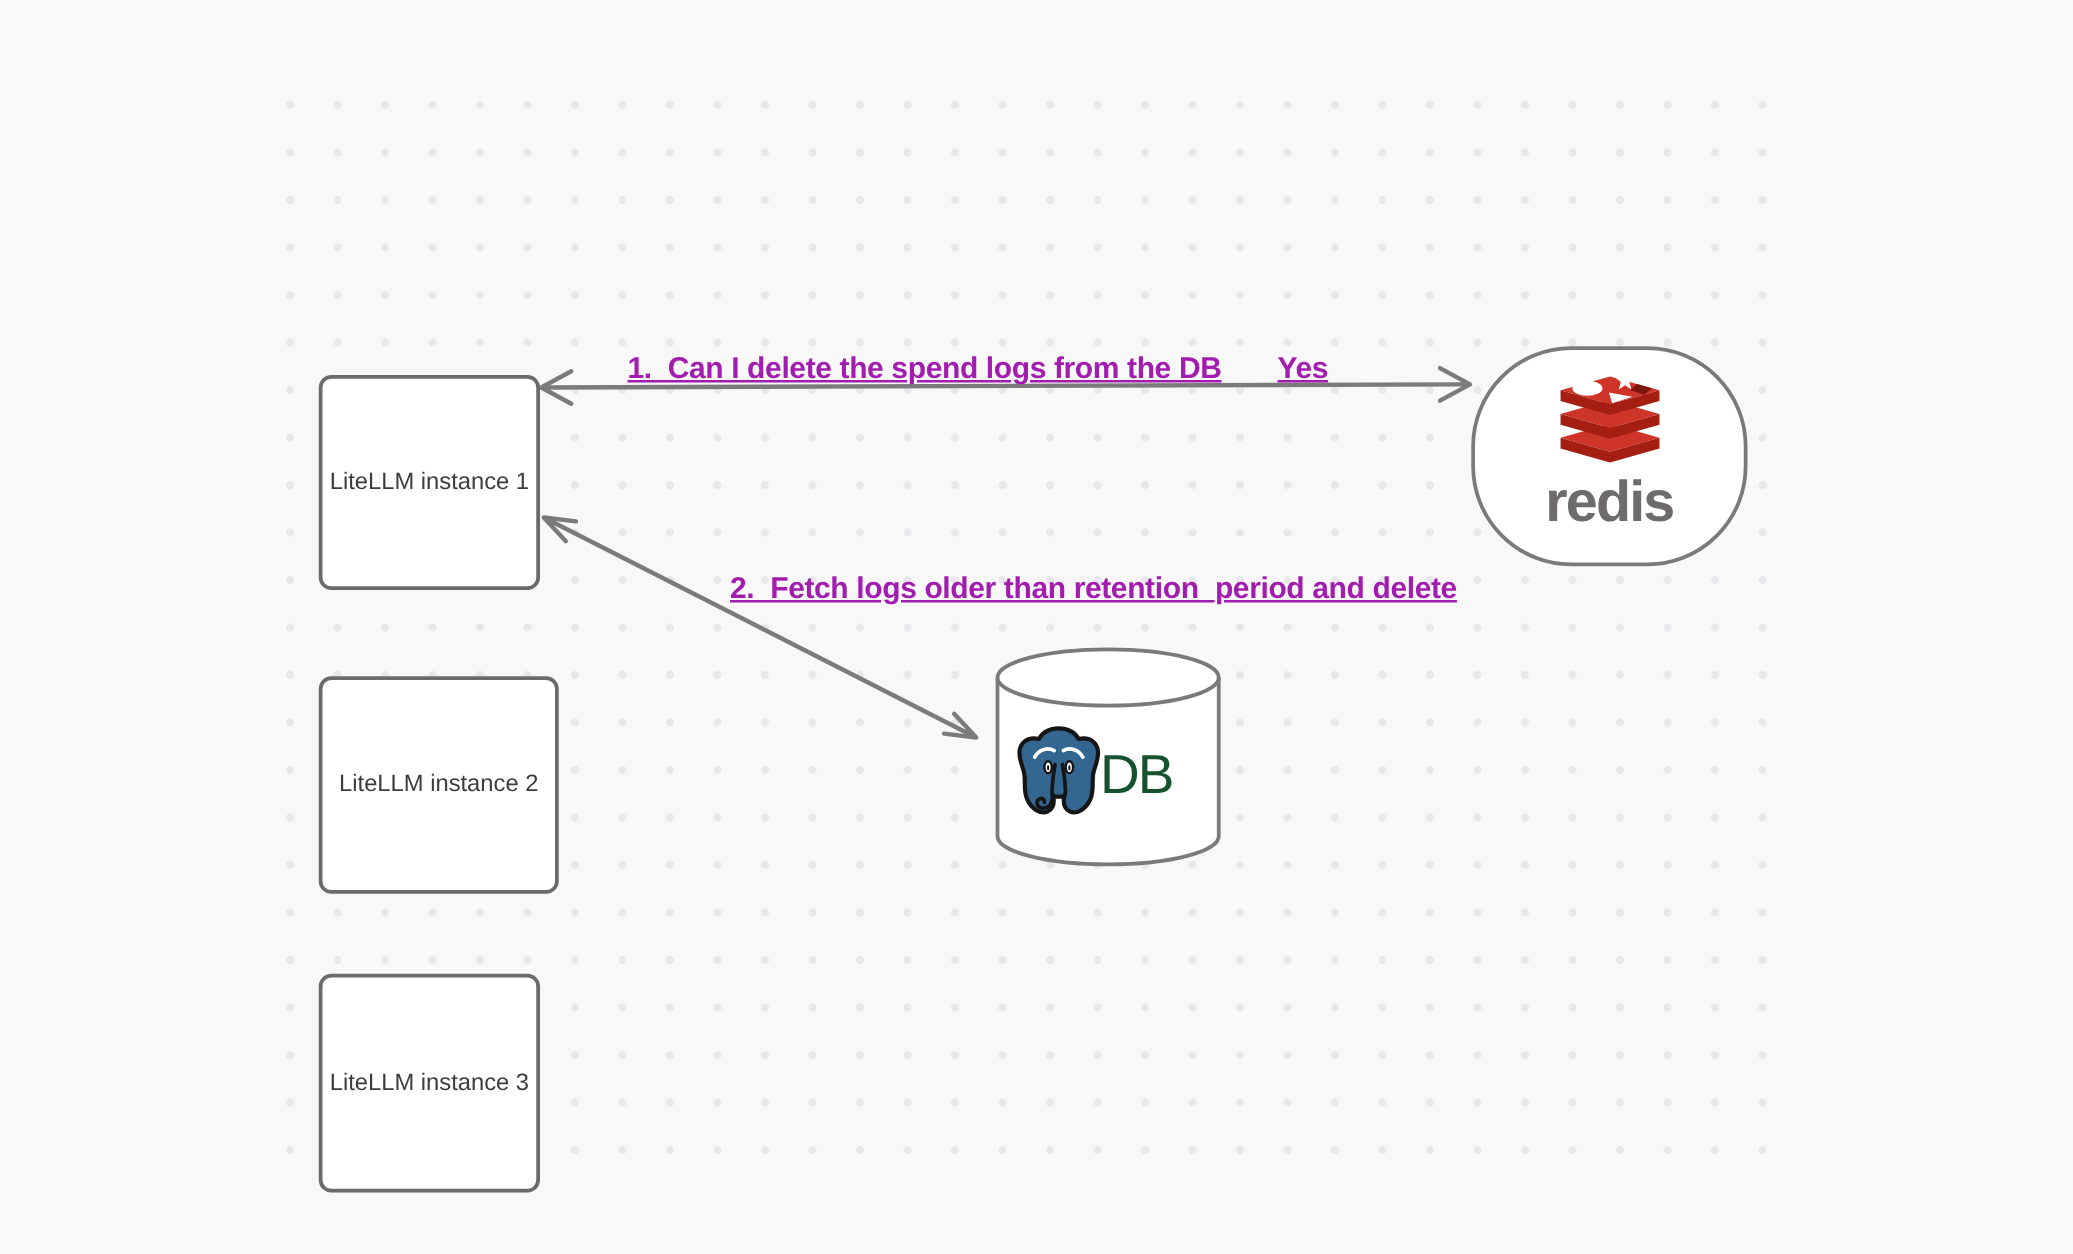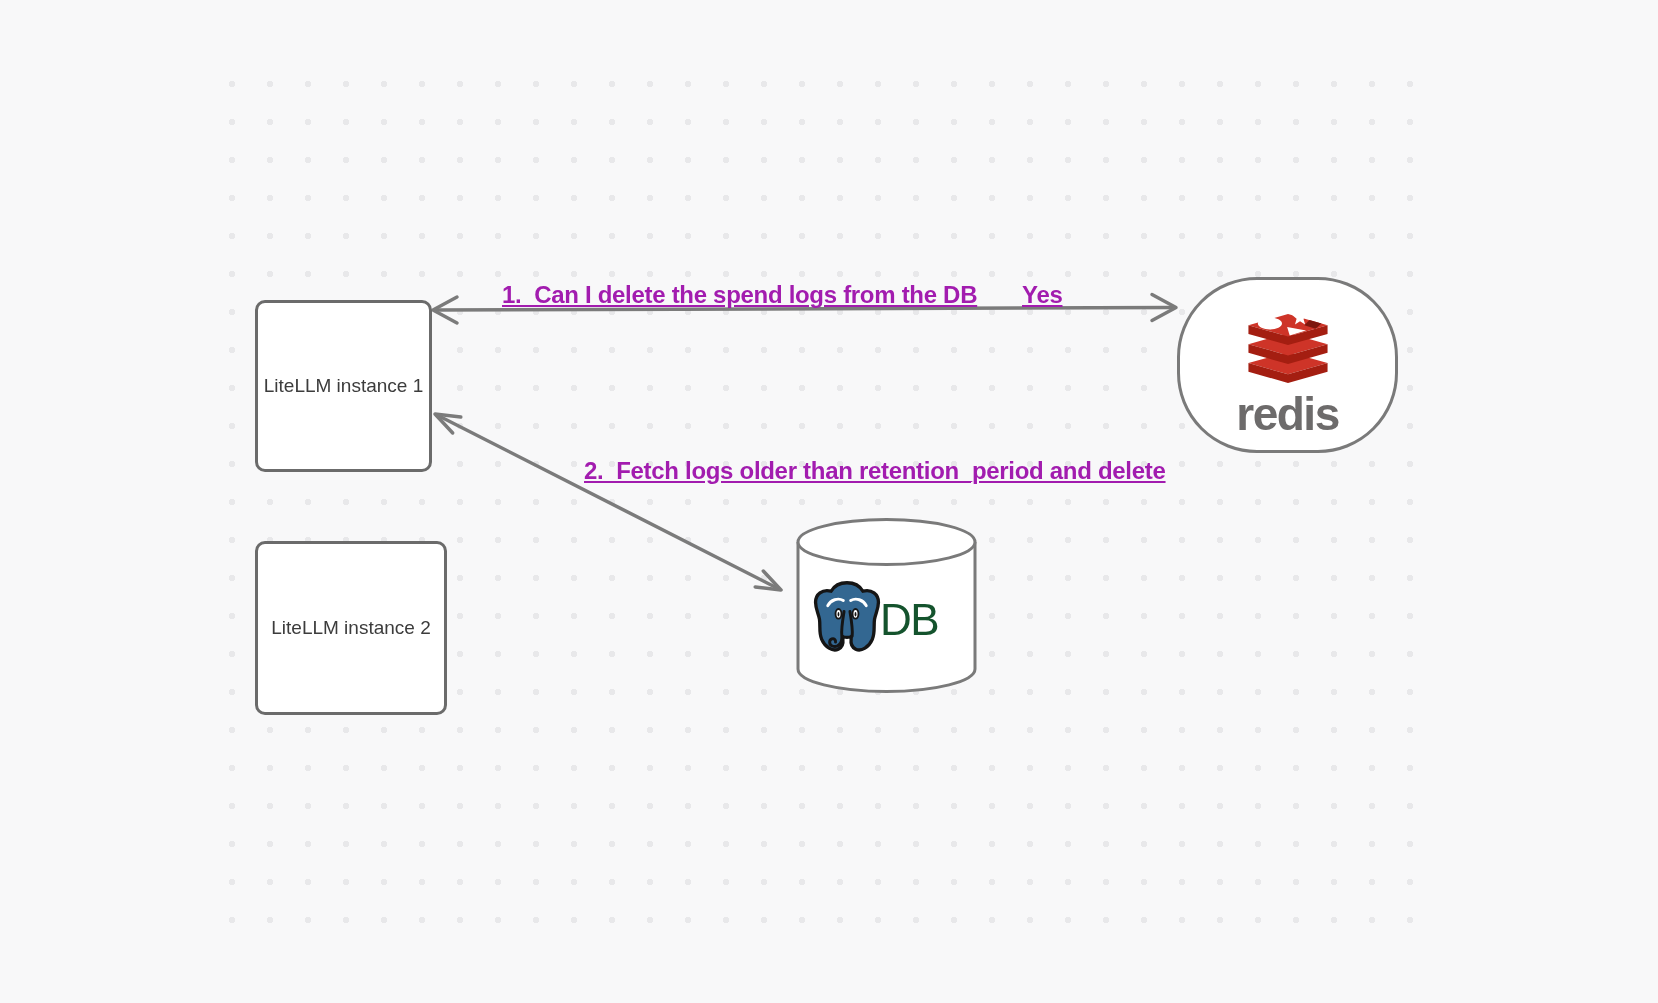--- a/index.html
+++ b/index.html
@@ -27,21 +27,21 @@
     font-size:19px;color:#3c3c3c;text-align:center;margin-top:24px;
   }
   .box1{left:255px;top:276px;width:177px;height:172px;}
   .box2{left:255px;top:517px;width:192px;height:174px;}
   .box3{left:255px;top:755px;width:177px;height:175px;}
   .redis-node{
     position:absolute;box-sizing:border-box;
     left:1177px;top:277px;width:221px;height:176px;
     background:#ffffff;border:3px solid #7a7a7a;border-radius:80px;
     display:flex;flex-direction:column;align-items:center;
-    padding-top:27px;
+    padding-top:14px;
   }
   .redis-word{
     font-size:46px;line-height:1;font-weight:700;color:#6d6b6b;
     letter-spacing:-1.5px;margin-top:1px;
   }
   .edge-label{
     position:absolute;font-weight:700;font-size:24px;line-height:28px;
     color:#a21caf;white-space:pre;letter-spacing:-0.3px;text-decoration:underline;
   }
   .lbl1{left:502px;top:281px;}
@@ -79,20 +79,23 @@
       <polyline class="edge" points="763.3,571 781,590 755.2,586.9"></polyline>
     </g>
   </svg>
 
   <div class="node-box box1">
     <span>LiteLLM instance 1</span>
   </div>
   <div class="node-box box2">
     <span>LiteLLM instance 2</span>
   </div>
+  <div class="node-box box3">
+    <span>LiteLLM instance 3</span>
+  </div>
 
   <div class="redis-node">
     <svg width="86" height="83" viewBox="0 -6 100 96">
 
       <polygon points="50,46 96,59 50,72 4,59" fill="#ce3428"></polygon>
       <path d="M4,59 L4,69 L50,82 L96,69 L96,59 L50,72 Z" fill="#a41e11"></path>
 
       <polygon points="50,24 96,37 50,50 4,37" fill="#ce3428"></polygon>
       <path d="M4,37 L4,47 L50,60 L96,47 L96,37 L50,50 Z" fill="#a41e11"></path>
 

